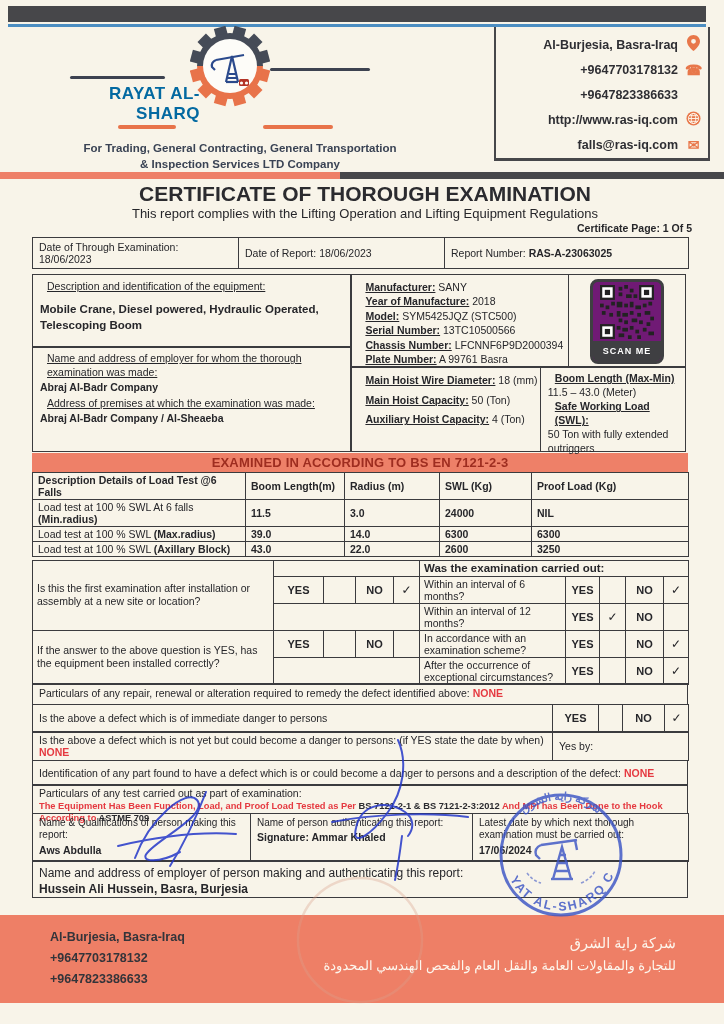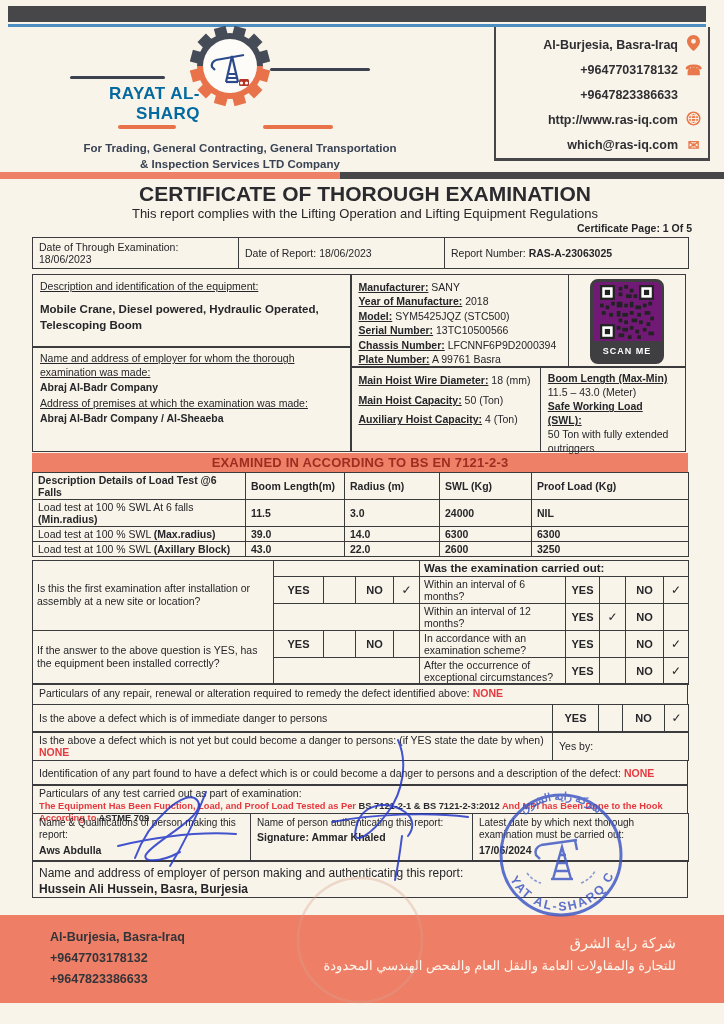--- a/index.html
+++ b/index.html
@@ -54,21 +54,21 @@
   .equip { display:grid; grid-template-columns:320px 336px; margin-top:5px; }
   .ebox { border:1.6px solid #3b3b3e; padding:4px 7px; font-size:10.5px; line-height:14px; }
   .eb-a { height:74px; }
   .eb-b { height:106px; margin-top:-1.6px; }
   .r-top { display:grid; grid-template-columns:219px 117px; margin-left:-1.6px; }
   .r-bot { display:grid; grid-template-columns:191px 145px; margin-left:-1.6px; margin-top:-1.6px; }
   .eb-manu { height:94px; padding-top:5px; }
   .eb-qr   { height:94px; margin-left:-1.6px; display:flex; align-items:center; justify-content:center; }
   .eb-hoist{ height:86px; }
   .eb-boom { height:86px; margin-left:-1.6px; }
-  .ul { text-decoration:underline; }
+  .ul { text-decoration:underline;margin-left:7px; }
   .b  { font-weight:bold; }
   .descval { font-weight:bold; font-size:11.5px; line-height:16px; margin-top:8px; }
   .mrow { line-height:14.4px; white-space:nowrap; }
   .hrow { line-height:19.5px; white-space:nowrap; }
   .qrwrap { width:74px; border:3px solid #3f3f42; border-radius:8px; background:#701a75; overflow:hidden; }
   .qrimg  { display:block; margin:3px auto 2px auto; }
   .scanme { background:#3f3f42; color:#fff; font-weight:bold; font-size:9px; letter-spacing:1px;
             text-align:center; padding:3px 0; }
 
   
@@ -190,21 +190,21 @@
               <circle cx="8" cy="8" r="7.5" fill="#e8774a"></circle>
               <g stroke="#fdf6ec" stroke-width="1" fill="none">
                 <circle cx="8" cy="8" r="5.4"></circle>
                 <ellipse cx="8" cy="8" rx="2.4" ry="5.4"></ellipse>
                 <path d="M2.6 8 h10.8 M3.4 5 h9.2 M3.4 11 h9.2"></path>
               </g>
             </svg>
         </span>
       </div>
       <div class="c-row">
-        <span>which@ras-iq.com</span>
+        <span>falls@ras-iq.com</span>
         <span class="c-ico">✉</span>
       </div>
     </div>
   </div>
 
   <div class="sep">
       <div class="s1"></div>
       <div class="s2"></div>
     </div>
 

